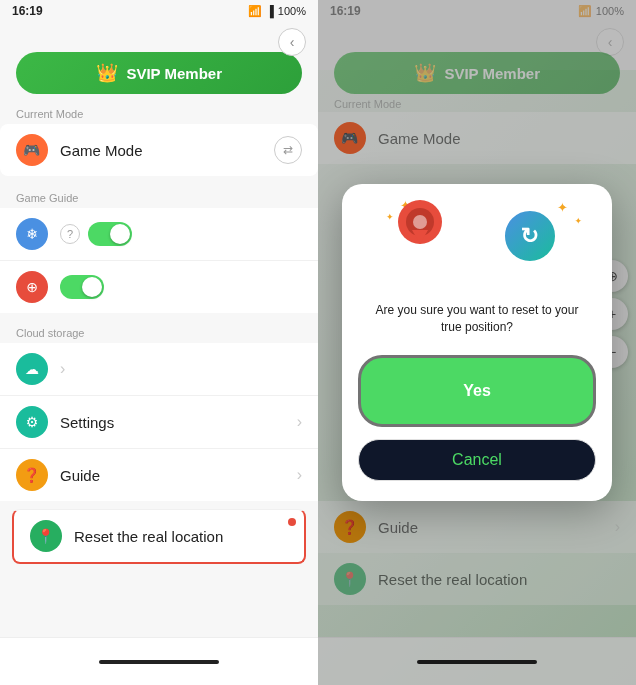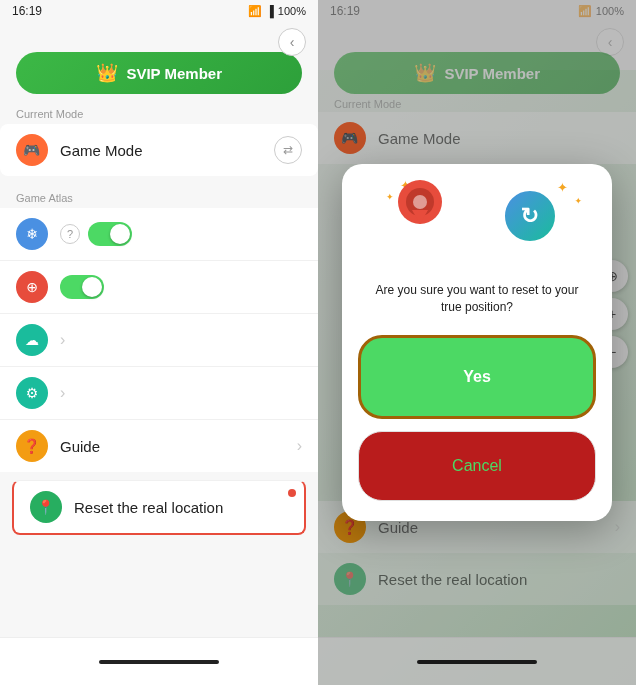--- a/index.html
+++ b/index.html
@@ -26,21 +26,21 @@
     .status-bar {
       display: flex;
       justify-content: space-between;
       align-items: center;
       padding: 4px 12px;
       height: 22px;
       background: #f7f7f7;
     }
     .status-time {
       font-size: 12px;
-      font-weight: 400;
+      font-weight: 700;
       color: #222;
     }
     .status-icons {
       display: flex;
       align-items: center;
       gap: 4px;
       font-size: 11px;
       color: #222;
     }
 
@@ -317,40 +317,40 @@
       font-size: 12px;
       color: #222;
       text-align: center;
       padding: 8px 24px 20px;
       line-height: 1.4;
     }
 
     .dialog-yes-btn {
       margin: 0 16px 12px;
       background: #4cd964;
-      border: 3px solid #a16207;
+      border: 3px solid #737373;
       border-radius: 24px;
-      padding: 30px 0;
+      padding: 24px 0;
       text-align: center;
       cursor: pointer;
     }
     .dialog-yes-text {
       color: white;
       font-size: 16px;
       font-weight: 600;
     }
 
     .dialog-cancel-btn {
       margin: 0 16px 20px;
       border: 1.5px solid #e0e0e0;
       border-radius: 24px;
-      padding: 25px 0;
+      padding: 11px 0;
       text-align: center;
       cursor: pointer;
-      background: #b91c1c;
+      background: #0f172a;
     }
     .dialog-cancel-text {
       color: #4cd964;
       font-size: 16px;
     }
 
     
     .map-controls-right {
       position: absolute;
       right: 8px;
@@ -430,53 +430,55 @@
   <div class="menu-item" style="border-radius:8px; margin:0 0 2px 0;">
     <div class="icon-circle icon-orange">
       <span style="font-size:14px;">🎮</span>
     </div>
     <span class="menu-item-label">Game Mode</span>
     <div style="width:28px;height:28px;border-radius:50%;border:1.5px solid #ccc;display:flex;align-items:center;justify-content:center;">
       <span style="font-size:12px;color:#999;">⇄</span>
     </div>
   </div>
 
-  <span class="section-label">Game Atlas</span>
+  <span class="section-label">Game Guide</span>
 
   <div class="menu-item">
     <div class="icon-circle icon-blue">
       <span style="font-size:14px;color:white;">❄</span>
     </div>
     <div class="help-icon">?</div>
     <div class="toggle toggle-on">
       <div class="toggle-knob"></div>
     </div>
   </div>
 
   <div class="menu-item">
     <div class="icon-circle icon-red">
       <span style="font-size:14px;color:white;">⊕</span>
     </div>
     <div class="toggle toggle-on">
       <div class="toggle-knob"></div>
     </div>
   </div>
 
+  <span class="section-label">Cloud storage</span>
 
   <div class="menu-item">
     <div class="icon-circle icon-teal">
       <span style="font-size:14px;color:white;">☁</span>
     </div>
     <span class="chevron">›</span>
   </div>
 
   <div class="menu-item">
     <div class="icon-circle icon-teal">
       <span style="font-size:14px;color:white;">⚙</span>
     </div>
+    <span class="menu-item-label">Settings</span>
     <span class="chevron">›</span>
   </div>
 
   <div class="menu-item">
     <div class="icon-circle icon-yellow">
       <span style="font-size:14px;color:white;">❓</span>
     </div>
     <span class="menu-item-label">Guide</span>
     <span class="chevron">›</span>
   </div>

